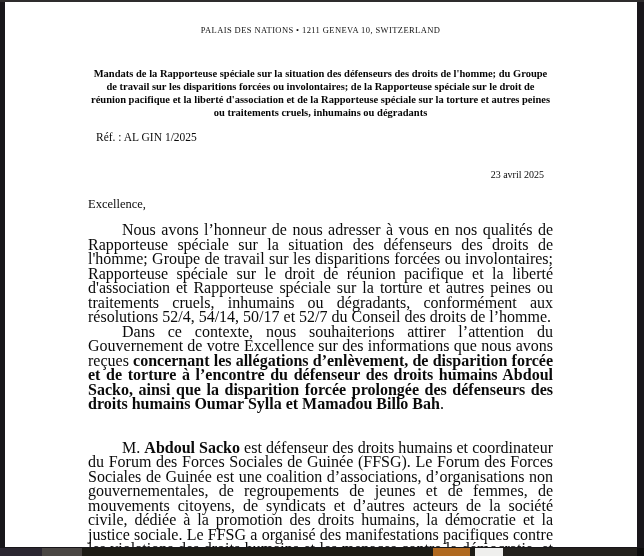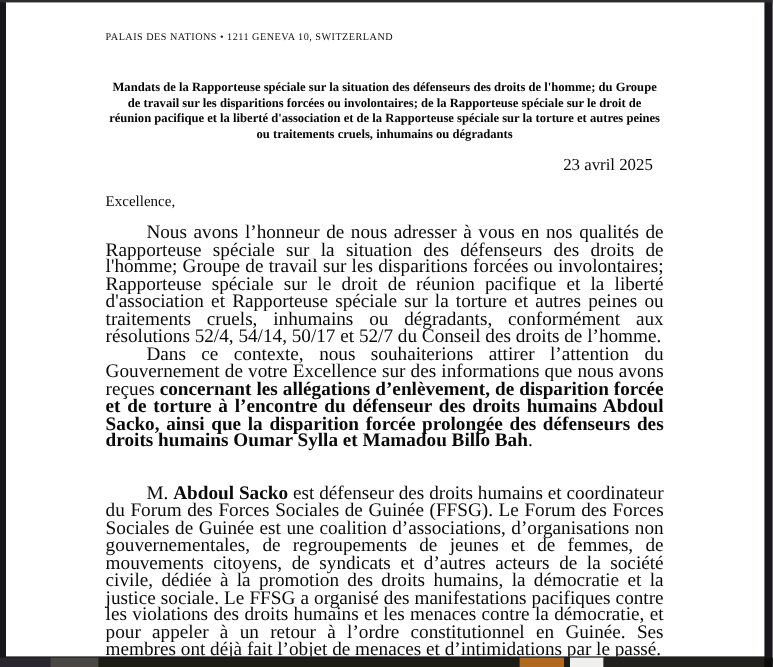--- a/index.html
+++ b/index.html
@@ -24,44 +24,44 @@
     width: 632px; height: 545px;
     background: #ffffff;
     color: #0a0a0a;
     overflow: hidden;
   }
   .content {
     padding: 0 84px 0 83px;
   }
   .letterhead {
     margin-top: 23px;
-    text-align: left;
+    text-align: center;
     font-size: 8.5px;
     letter-spacing: 0.4px;
     color: #111111;
   }
   .doc-title {
     margin-top: 32px;
     text-align: center;
     font-weight: bold;
     font-size: 10.5px;
     line-height: 13px;
     color: #050505;
   }
   .ref-block {
     margin-top: 12px;
     padding-left: 8px;
     font-size: 11.5px;
     line-height: 13px;
   }
   .date-line {
-    margin-top: 2px;
+    margin-top: 23px;
     text-align: right;
     padding-right: 9px;
-    font-size: 14px;
+    font-size: 10px;
     line-height: 15px;
   }
   .salutation {
     margin-top: 15px;
     font-size: 12.5px;
     line-height: 15px;
   }
   .body-para {
     margin: 0;
     font-size: 16px;
@@ -93,20 +93,21 @@
 <div class="screen" style="background-color: rgb(24, 22, 26);">
 
   <div class="page" style="background-color: rgb(255, 255, 255);">
     <div class="content">
 
       <div class="letterhead">PALAIS DES NATIONS • 1211 GENEVA 10, SWITZERLAND</div>
 
       <div class="doc-title">Mandats de la Rapporteuse spéciale sur la situation des défenseurs des droits de l'homme; du Groupe de travail sur les disparitions forcées ou involontaires; de la Rapporteuse spéciale sur le droit de réunion pacifique et la liberté d'association et de la Rapporteuse spéciale sur la torture et autres peines ou traitements cruels, inhumains ou dégradants</div>
 
       <div class="ref-block">
+        <div>Réf. : AL GIN 1/2025</div>
       </div>
 
       <div class="date-line">23 avril 2025</div>
 
       <div class="salutation">Excellence,</div>
 
       <p class="body-para para-1"><span>Nous avons l’honneur de nous adresser à vous en nos qualités de Rapporteuse spéciale sur la situation des défenseurs des droits de l'homme; Groupe de travail sur les disparitions forcées ou involontaires; Rapporteuse spéciale sur le droit de réunion pacifique et la liberté d'association et Rapporteuse spéciale sur la torture et autres peines ou traitements cruels, inhumains ou dégradants, conformément aux résolutions 52/4, 54/14, 50/17 et 52/7 du Conseil des droits de l’homme.</span></p>
 
       <p class="body-para para-2"><span>Dans ce contexte, nous souhaiterions attirer l’attention du Gouvernement de votre Excellence sur des informations que nous avons reçues </span><span class="bold">concernant les allégations d’enlèvement, de disparition forcée et de torture à l’encontre du défenseur des droits humains Abdoul Sacko, ainsi que la disparition forcée prolongée des défenseurs des droits humains Oumar Sylla et Mamadou Billo Bah</span><span>.</span></p>
 

